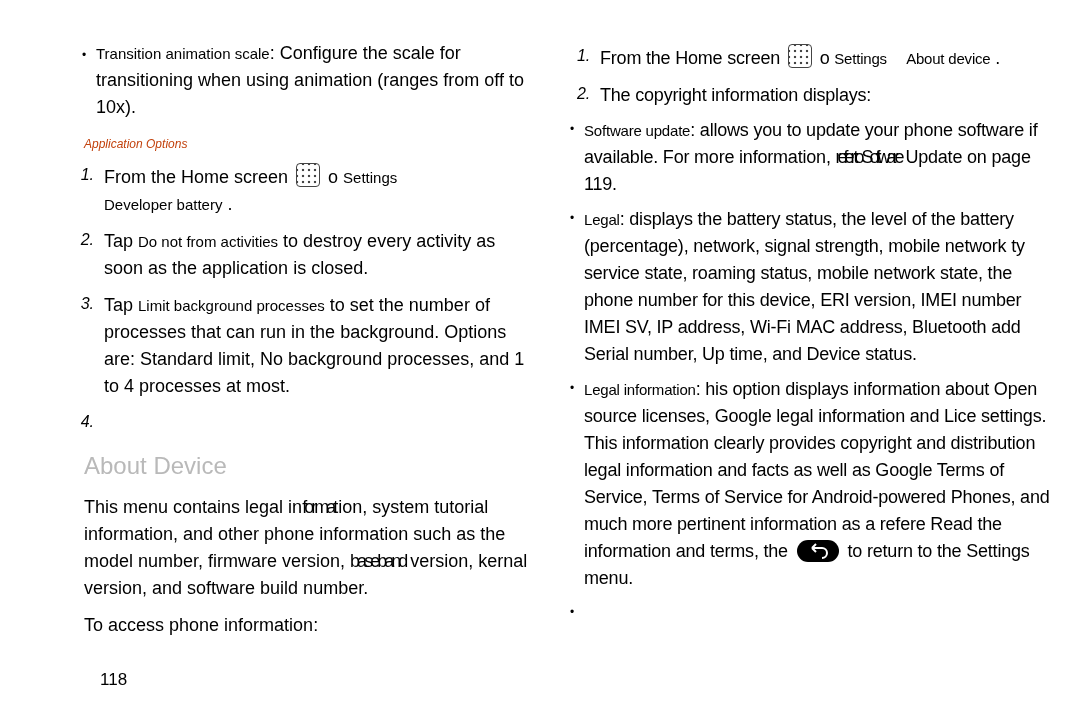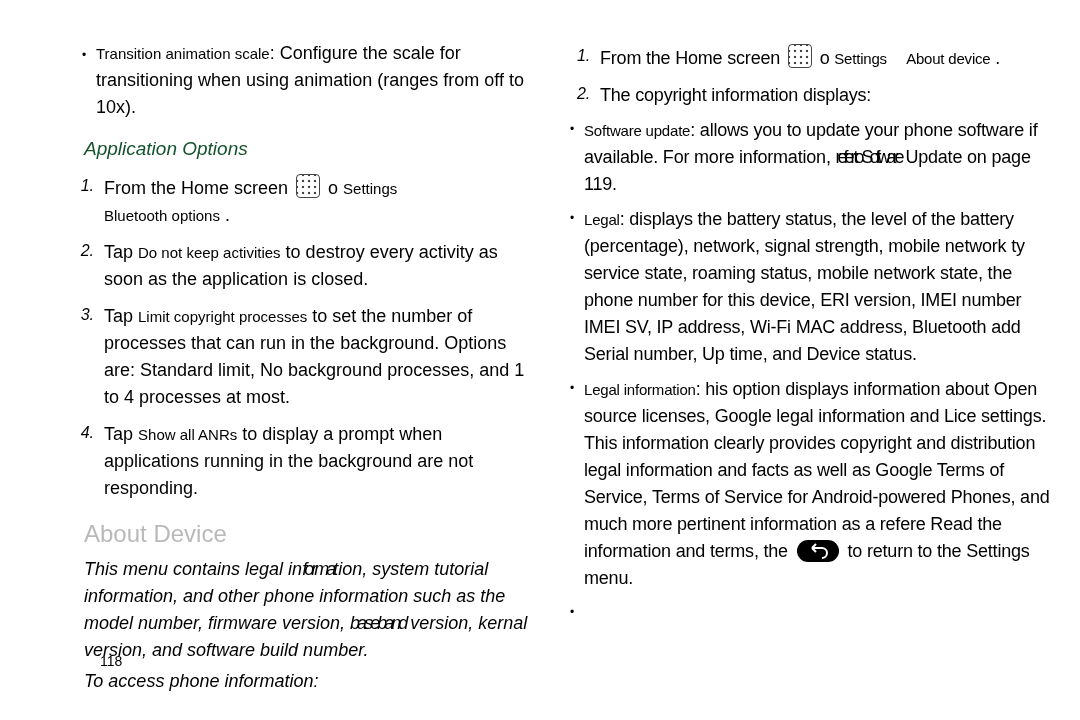--- a/index.html
+++ b/index.html
@@ -8,38 +8,38 @@
     font-family:Arial,Helvetica,sans-serif;
     font-size:18px;line-height:1.5;color:#000;
     position:relative;overflow:hidden;
   }
   .page{display:flex;padding:30px 14px 14px 14px;height:100%;box-sizing:border-box;}
   .col{width:50%;padding:4px 10px;box-sizing:border-box;}
   .bullet-line{display:flex;align-items:baseline;margin-top:6px;}
   .dot{width:14px;flex:none;font-size:12px;line-height:1;margin-top:6px;}
   .term{font-size:15px;}
   .section-title{color:#b9b9b9;font-size:21px;margin-top:14px;margin-bottom:4px;}
-  .faint{color:#14532d;font-style:italic;font-size:19px;}
+  .faint{color:#c2410c;font-style:italic;font-size:12px;}
   .num{font-style:italic;font-size:16px;width:30px;flex:none;text-align:right;padding-right:10px;}
   .step{display:flex;margin-top:10px;padding-left:40px;}
   .step-body{flex:1;}
   .apps-icon{
     display:inline-block;width:22px;height:22px;vertical-align:-4px;
     border:1px solid #444;border-radius:4px;margin:0 3px;position:relative;
     background:
       radial-gradient(circle,#444 1.3px,transparent 1.6px) 3px 3px/6px 6px;
   }
   .back-pill{
     display:inline-block;width:42px;height:22px;border-radius:11px;
     background:#000;vertical-align:-5px;margin:0 4px;position:relative;
   }
   .back-pill svg{position:absolute;left:11px;top:3px;}
   .indent{padding-left:58px;}
-  .pgnum{position:absolute;left:100px;bottom:48px;font-size:14px;}
-  .para{margin-top:4px;padding-left:60px;font-style:italic;}
+  .pgnum{position:absolute;left:100px;bottom:28px;font-size:17px;}
+  .para{margin-top:10px;padding-left:60px;}
   .sub-bullet{display:flex;padding-left:20px;margin-top:8px;}
   .sub-bullet .dot{font-size:12px;margin-top:6px;}
   .tight{letter-spacing:-0.2px;}
   .ovr{display:inline-block;}
 </style>
 </head>
 <body>
 
 <div class="page">
 
@@ -54,43 +54,40 @@
 
     <div class="section-title faint" style="padding-left:60px">Application Options</div>
 
     <div class="step">
       <span class="num">1.</span>
       <div class="step-body">
         <span>From the Home screen</span>
         <span class="apps-icon"></span>
         <span> o </span>
         <span class="term">Settings</span><br>
-        <span class="term">Bluetooth options</span><span> .</span>
+        <span class="term">Developer battery</span><span> .</span>
       </div>
     </div>
 
     <div class="step">
       <span class="num">2.</span>
       <div class="step-body">
-        <span>Tap </span><span class="term">Do not keep activities</span><span> to destroy every activity as soon as the application is closed.</span>
+        <span>Tap </span><span class="term">Do not from activities</span><span> to destroy every activity as soon as the application is closed.</span>
       </div>
     </div>
 
     <div class="step">
       <span class="num">3.</span>
       <div class="step-body">
-        <span>Tap </span><span class="term">Limit copyright processes</span><span> to set the number of processes that can run in the background. Options are: Standard limit, No background processes, and 1 to 4 processes at most.</span>
+        <span>Tap </span><span class="term">Limit background processes</span><span> to set the number of processes that can run in the background. Options are: Standard limit, No background processes, and 1 to 4 processes at most.</span>
       </div>
     </div>
 
     <div class="step">
       <span class="num">4.</span>
-      <div class="step-body">
-        <span>Tap </span><span class="term">Show all ANRs</span><span> to display a prompt when applications running in the background are not responding.</span>
-      </div>
     </div>
 
     <div class="section-title" style="padding-left:60px;font-size:24px;">About Device</div>
 
     <div class="para">
       <span>This menu contains legal in</span><span class="ovr" style="letter-spacing:-3px">forma</span><span>tion, system tutorial information, and other phone information such as the model number, firmware version, </span><span class="ovr" style="letter-spacing:-3px">baseband</span><span> version, kernal version, and software build number.</span>
     </div>
 
     <div class="para">To access phone information:</div>
 

